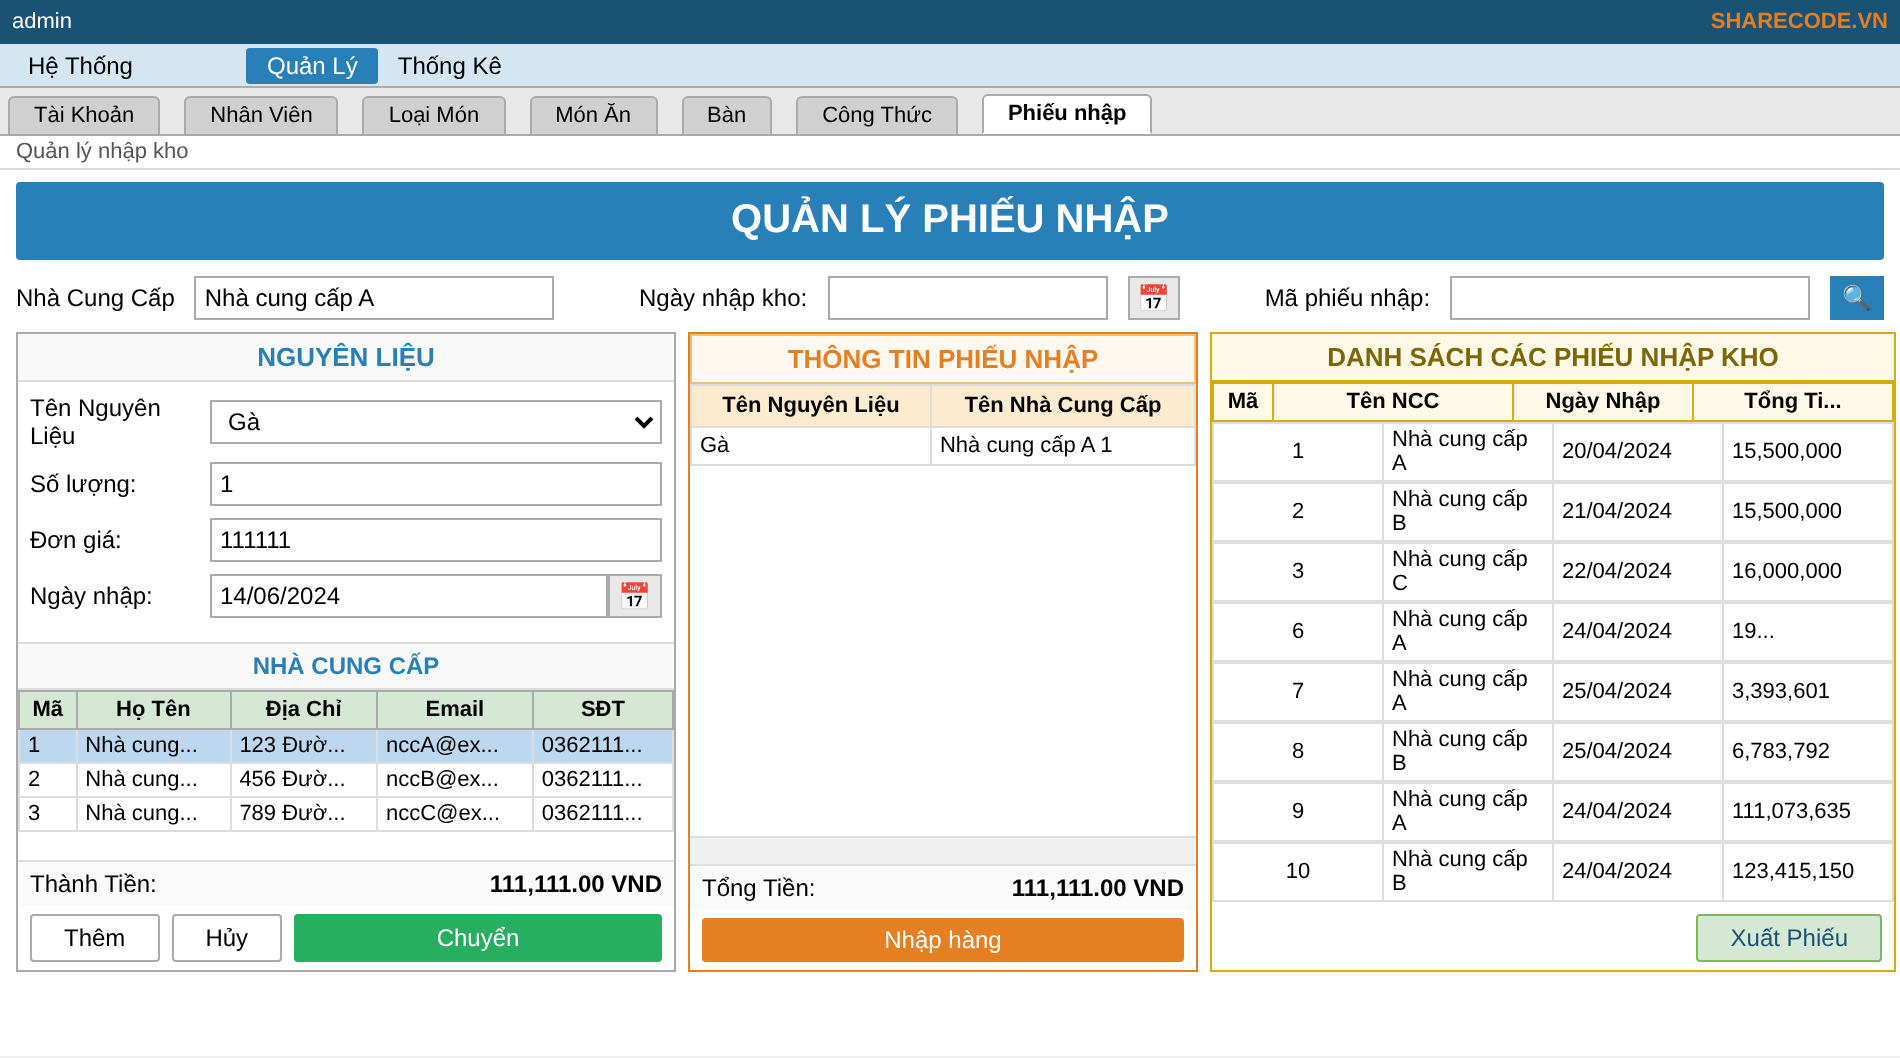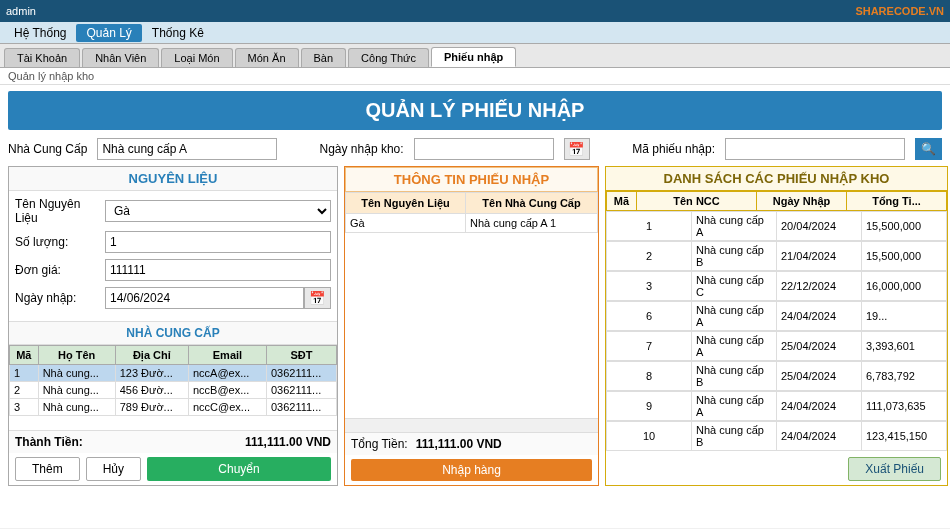--- a/index.html
+++ b/index.html
@@ -5,25 +5,25 @@
     * { margin: 0; padding: 0; box-sizing: border-box; }
     body { font-family: 'Segoe UI', Arial, sans-serif; font-size: 12px; background: #f0f0f0; width: 950px; height: 529px; overflow: hidden; }
     
     
     .title-bar { background: #1a5276; color: white; height: 22px; display: flex; align-items: center; padding: 0 6px; font-size: 11px; }
     .title-bar .logo { margin-left: auto; font-weight: bold; color: #e67e22; font-size: 11px; }
     
     
     .menu-bar { background: #d4e6f1; height: 22px; display: flex; align-items: center; padding: 0 4px; border-bottom: 1px solid #aaa; }
     .menu-item { padding: 2px 10px; font-size: 12px; cursor: pointer; border-radius: 2px; }
-    .menu-item.active { background: #2980b9; color: white; }
+    .menu-item.active { background: #2980b9; color: white; margin-left: 47px; }
     
     
     .tab-bar { background: #e8e8e8; height: 24px; display: flex; align-items: flex-end; padding: 0 4px; border-bottom: 1px solid #aaa; }
-    .tab { padding: 3px 12px; font-size: 11px; cursor: pointer; background: #d0d0d0; border: 1px solid #aaa; border-bottom: none; border-radius: 3px 3px 0 0; margin-right: 2px; }
+    .tab { padding: 3px 12px; font-size: 11px; cursor: pointer; background: #d0d0d0; border: 1px solid #aaa; border-bottom: none; border-radius: 3px 3px 0 0; margin-right: 12px; }
     .tab.active { background: white; border-bottom: 1px solid white; font-weight: bold; }
     
     
     .breadcrumb { background: white; padding: 2px 8px; font-size: 11px; color: #555; border-bottom: 1px solid #ddd; }
     
     
     .main { background: white; padding: 6px 8px; height: calc(529px - 22px - 22px - 24px - 18px); overflow: hidden; }
     
     
     .page-title { background: #2980b9; color: white; text-align: center; font-size: 20px; font-weight: bold; padding: 8px; margin-bottom: 8px; border-radius: 2px; }
@@ -55,37 +55,37 @@
     
     .ncc-section-title { text-align: center; font-weight: bold; color: #2980b9; padding: 4px; border-top: 1px solid #ddd; border-bottom: 1px solid #ddd; background: #f9f9f9; font-size: 12px; }
     
     
     .small-table { width: 100%; border-collapse: collapse; font-size: 11px; }
     .small-table th { background: #d5e8d4; border: 1px solid #aaa; padding: 3px 4px; text-align: center; font-weight: bold; }
     .small-table td { border: 1px solid #ddd; padding: 2px 4px; }
     .small-table tr.selected td { background: #bdd7ee; }
     
     .thanh-tien-row { display: flex; align-items: center; padding: 4px 6px; border-top: 1px solid #ddd; background: #fafafa; }
-    .thanh-tien-label { font-size: 12px; font-weight: bold; }
+    .thanh-tien-label { font-size: 12px; }
     .thanh-tien-value { margin-left: auto; font-size: 12px; font-weight: bold; }
     
     .btn-row { display: flex; gap: 6px; padding: 4px 6px; }
     .btn { padding: 4px 16px; font-size: 12px; border: none; cursor: pointer; border-radius: 2px; }
     .btn-them { background: white; border: 1px solid #aaa; }
     .btn-huy { background: white; border: 1px solid #aaa; }
     .btn-chuyen { background: #27ae60; color: white; flex: 1; }
     
     
     .panel-mid { flex: 0 0 255px; border: 1px solid #e67e22; display: flex; flex-direction: column; }
     .mid-table { width: 100%; border-collapse: collapse; font-size: 11px; flex: 1; }
     .mid-table th { background: #fdebd0; border: 1px solid #ddd; padding: 4px; text-align: center; font-weight: bold; }
     .mid-table td { border: 1px solid #ddd; padding: 3px 4px; }
     .mid-table tr:nth-child(1) td { background: #fff; }
     
-    .tong-tien-row { display: flex; align-items: center; padding: 4px 6px; border-top: 1px solid #ddd; background: #fafafa; }
+    .tong-tien-row { display: flex; align-items: center; padding: 4px 6px; border-top: 1px solid #ddd; background: #fafafa; justify-content: space-between; }
     .btn-row-mid { display: flex; gap: 6px; padding: 4px 6px; }
     .btn-xoa { background: white; border: 1px solid #aaa; flex: 1; }
     .btn-nhap { background: #e67e22; color: white; flex: 1; border: none; }
     
     
     .panel-right { flex: 1; border: 1px solid #d4ac0d; display: flex; flex-direction: column; }
     .right-table { width: 100%; border-collapse: collapse; font-size: 11px; }
     .right-table th { background: #fef9e7; border: 1px solid #d4ac0d; padding: 3px 4px; text-align: center; font-weight: bold; }
     .right-table td { border: 1px solid #ddd; padding: 2px 4px; }
     .right-table tbody { display: block; max-height: 240px; overflow-y: auto; }
@@ -275,21 +275,21 @@
   </tr>
               <tr>
     <td style="text-align:center">2</td>
     <td>Nhà cung cấp B</td>
     <td>21/04/2024</td>
     <td>15,500,000</td>
   </tr>
               <tr>
     <td style="text-align:center">3</td>
     <td>Nhà cung cấp C</td>
-    <td>22/12/2024</td>
+    <td>22/04/2024</td>
     <td>16,000,000</td>
   </tr>
               <tr>
     <td style="text-align:center">6</td>
     <td>Nhà cung cấp A</td>
     <td>24/04/2024</td>
     <td>19...</td>
   </tr>
               <tr>
     <td style="text-align:center">7</td>

